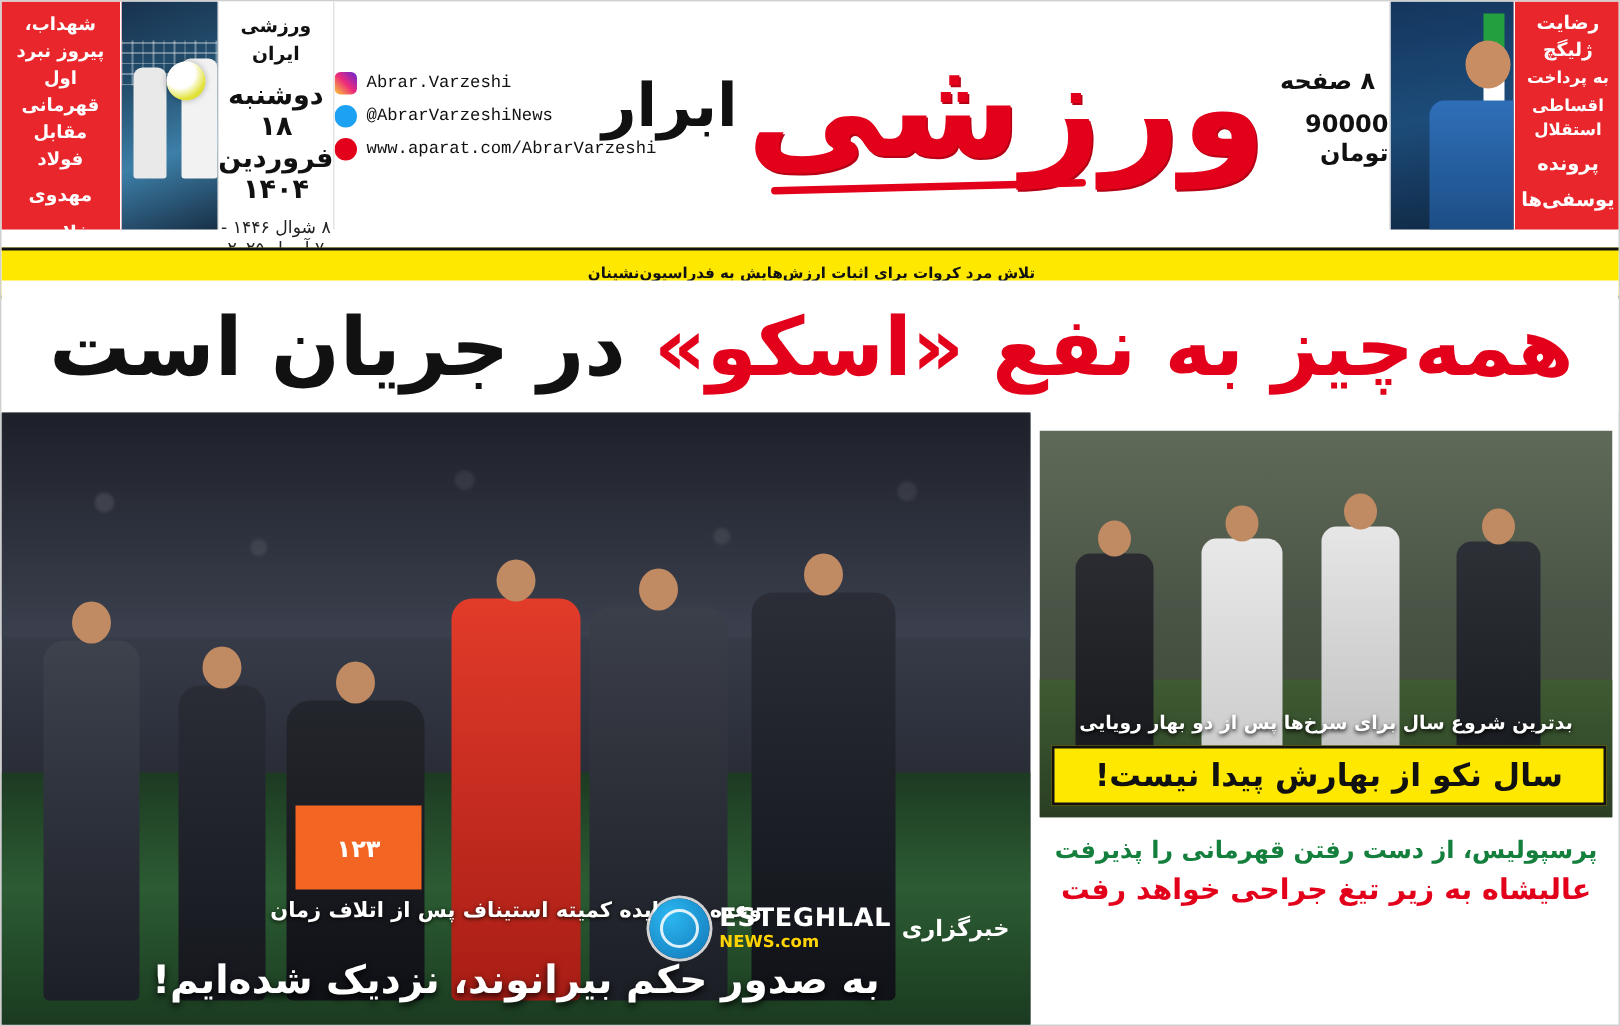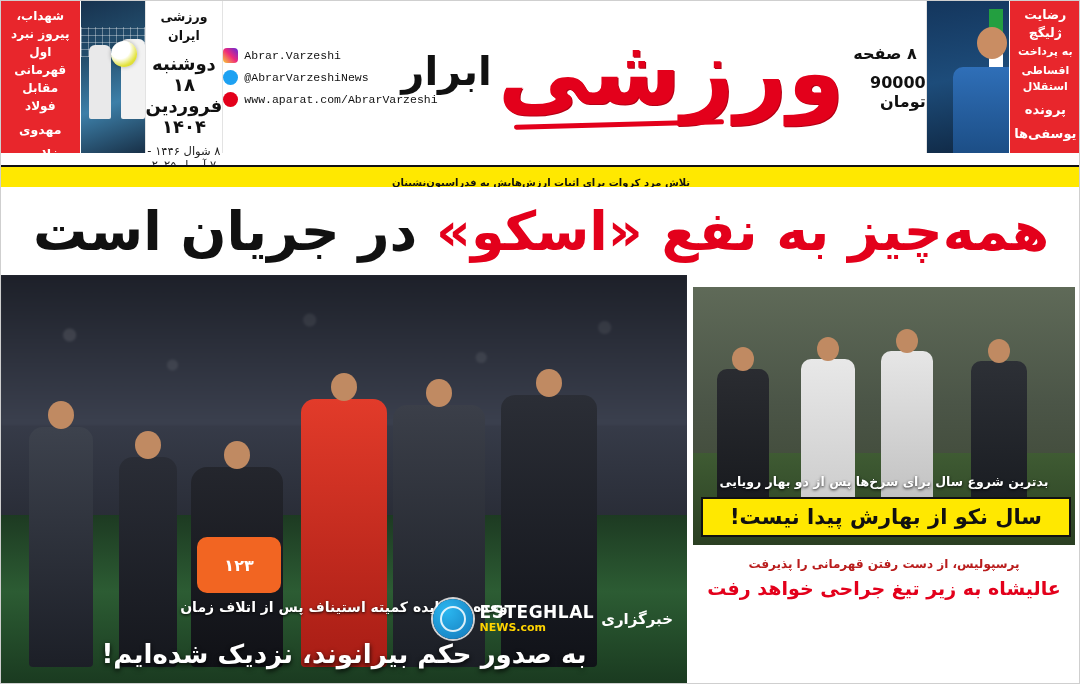--- a/index.html
+++ b/index.html
@@ -212,21 +212,21 @@
              width: 26px; height: 28px; border-radius: 50%; background:#c08a62; }
   .f-left1 { left: 28px; width: 64px; height: 240px; background: linear-gradient(180deg,#3d424d,#1c1f27); }
   .f-left2 { left: 118px; width: 58px; height: 210px; background: linear-gradient(180deg,#2a2d36,#15171d); }
   .f-kid   { left: 190px; width: 92px; height: 200px; background: linear-gradient(180deg,#24262d,#101116);
              border-radius: 16px 16px 4px 4px; }
   .f-red1  { left: 300px; width: 86px; height: 268px; background: linear-gradient(180deg,#e23b2a,#a81d15); }
   .f-coach { left: 392px; width: 92px; height: 262px; background: linear-gradient(180deg,#3b3f49,#1b1e25); }
   .f-black { left: 500px; width: 96px; height: 272px; background: linear-gradient(180deg,#2b2e36,#101218); }
   .sponsor-orange {
     position:absolute; left: 196px; bottom: 92px;
-    width: 84px; height: 56px; background:#f26522; border-radius: 10px;
+    width: 84px; height: 56px; background:#f26522; border-radius: 0;
     display:flex; align-items:center; justify-content:center;
     color:#fff; font-weight: bold; font-size: 16px;
   }
   .photo-caption-1 {
     position: absolute; bottom: 70px; left: 0; width: 100%;
     text-align: center; color: #fff; font-size: 14px; font-weight: bold;
     text-shadow: 0 1px 3px rgba(0,0,0,.9);
   }
   .photo-caption-2 {
     position: absolute; bottom: 16px; left: 0; width: 100%;
@@ -282,21 +282,21 @@
   }
   .side-yellow {
     position: absolute; bottom: 8px; left: 8px; width: 370px; height: 40px;
     background:#ffe800; border: 2px solid #111;
     display:flex; align-items:center; justify-content:center;
     font-size: 21px; font-weight: bold; color:#111;
   }
   .side-bottom {
     width: 386px; padding-top: 10px; text-align: center;
   }
-  .side-bottom .kicker { font-size: 12px; color:#b91c1c; font-weight: bold; }
+  .side-bottom .kicker { font-size: 16px; color:#15803d; font-weight: bold; }
   .side-bottom .title { font-size: 19px; color:#e3001b; font-weight: bold; margin-top: 6px; }
 </style>
 </head>
 <body>
 
 <div class="page">
 
   <div class="masthead">
 
     <div class="mh-cell mh-right-promo">

